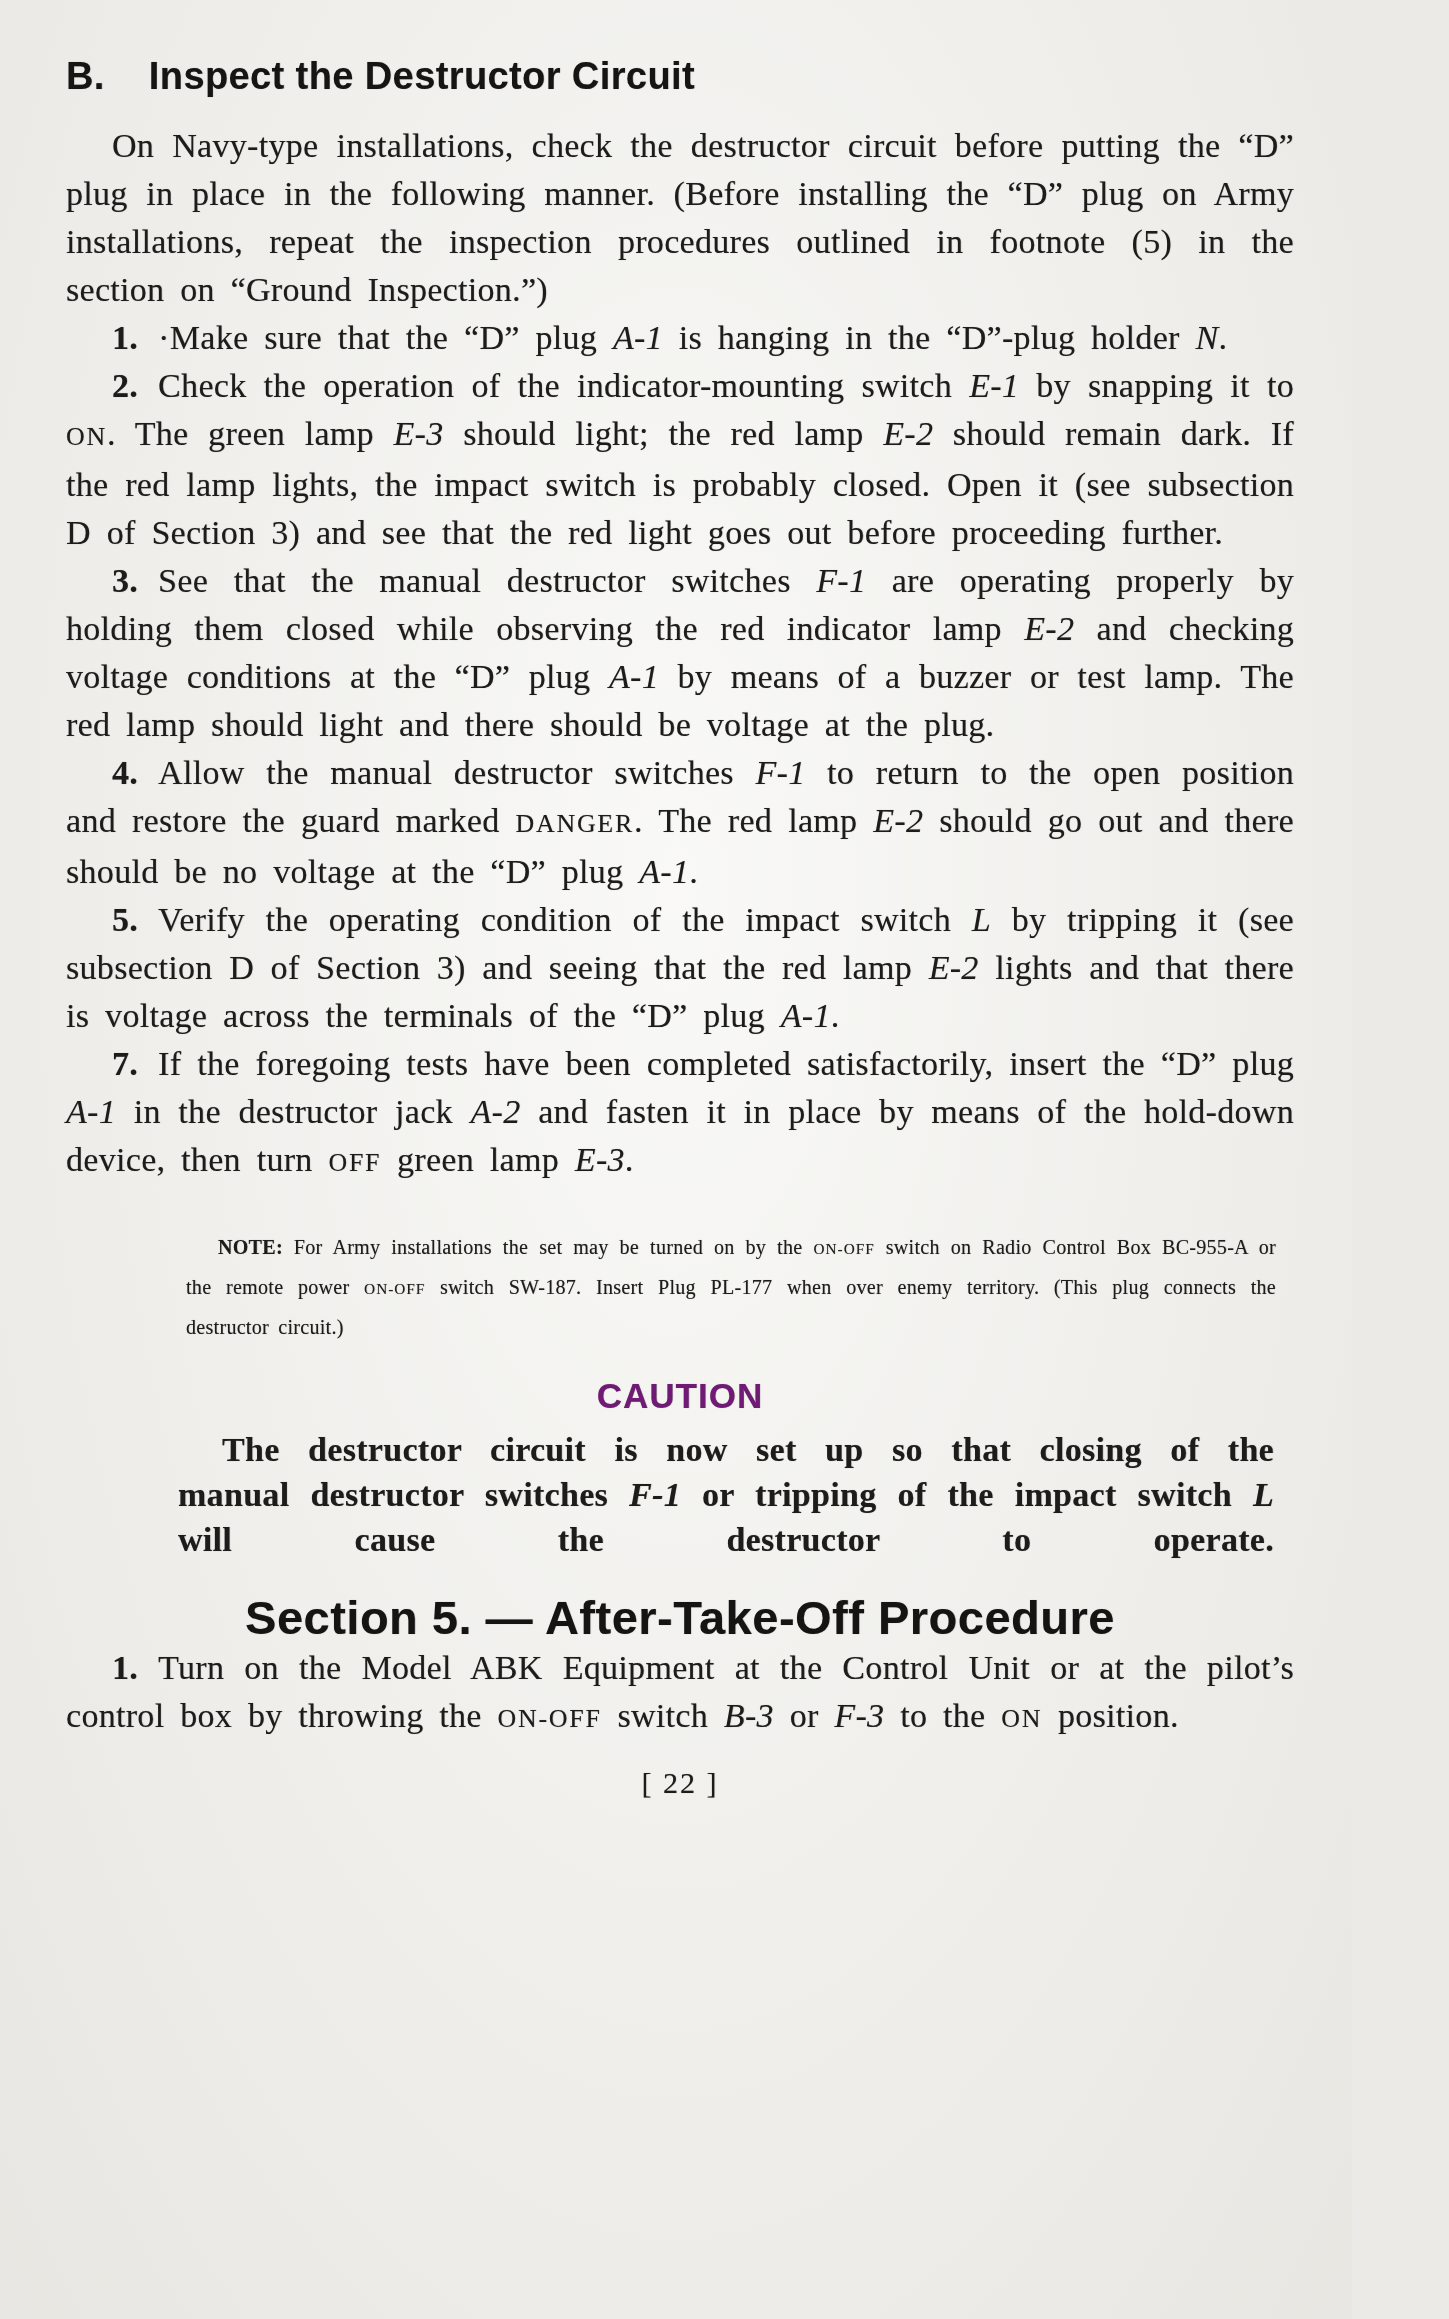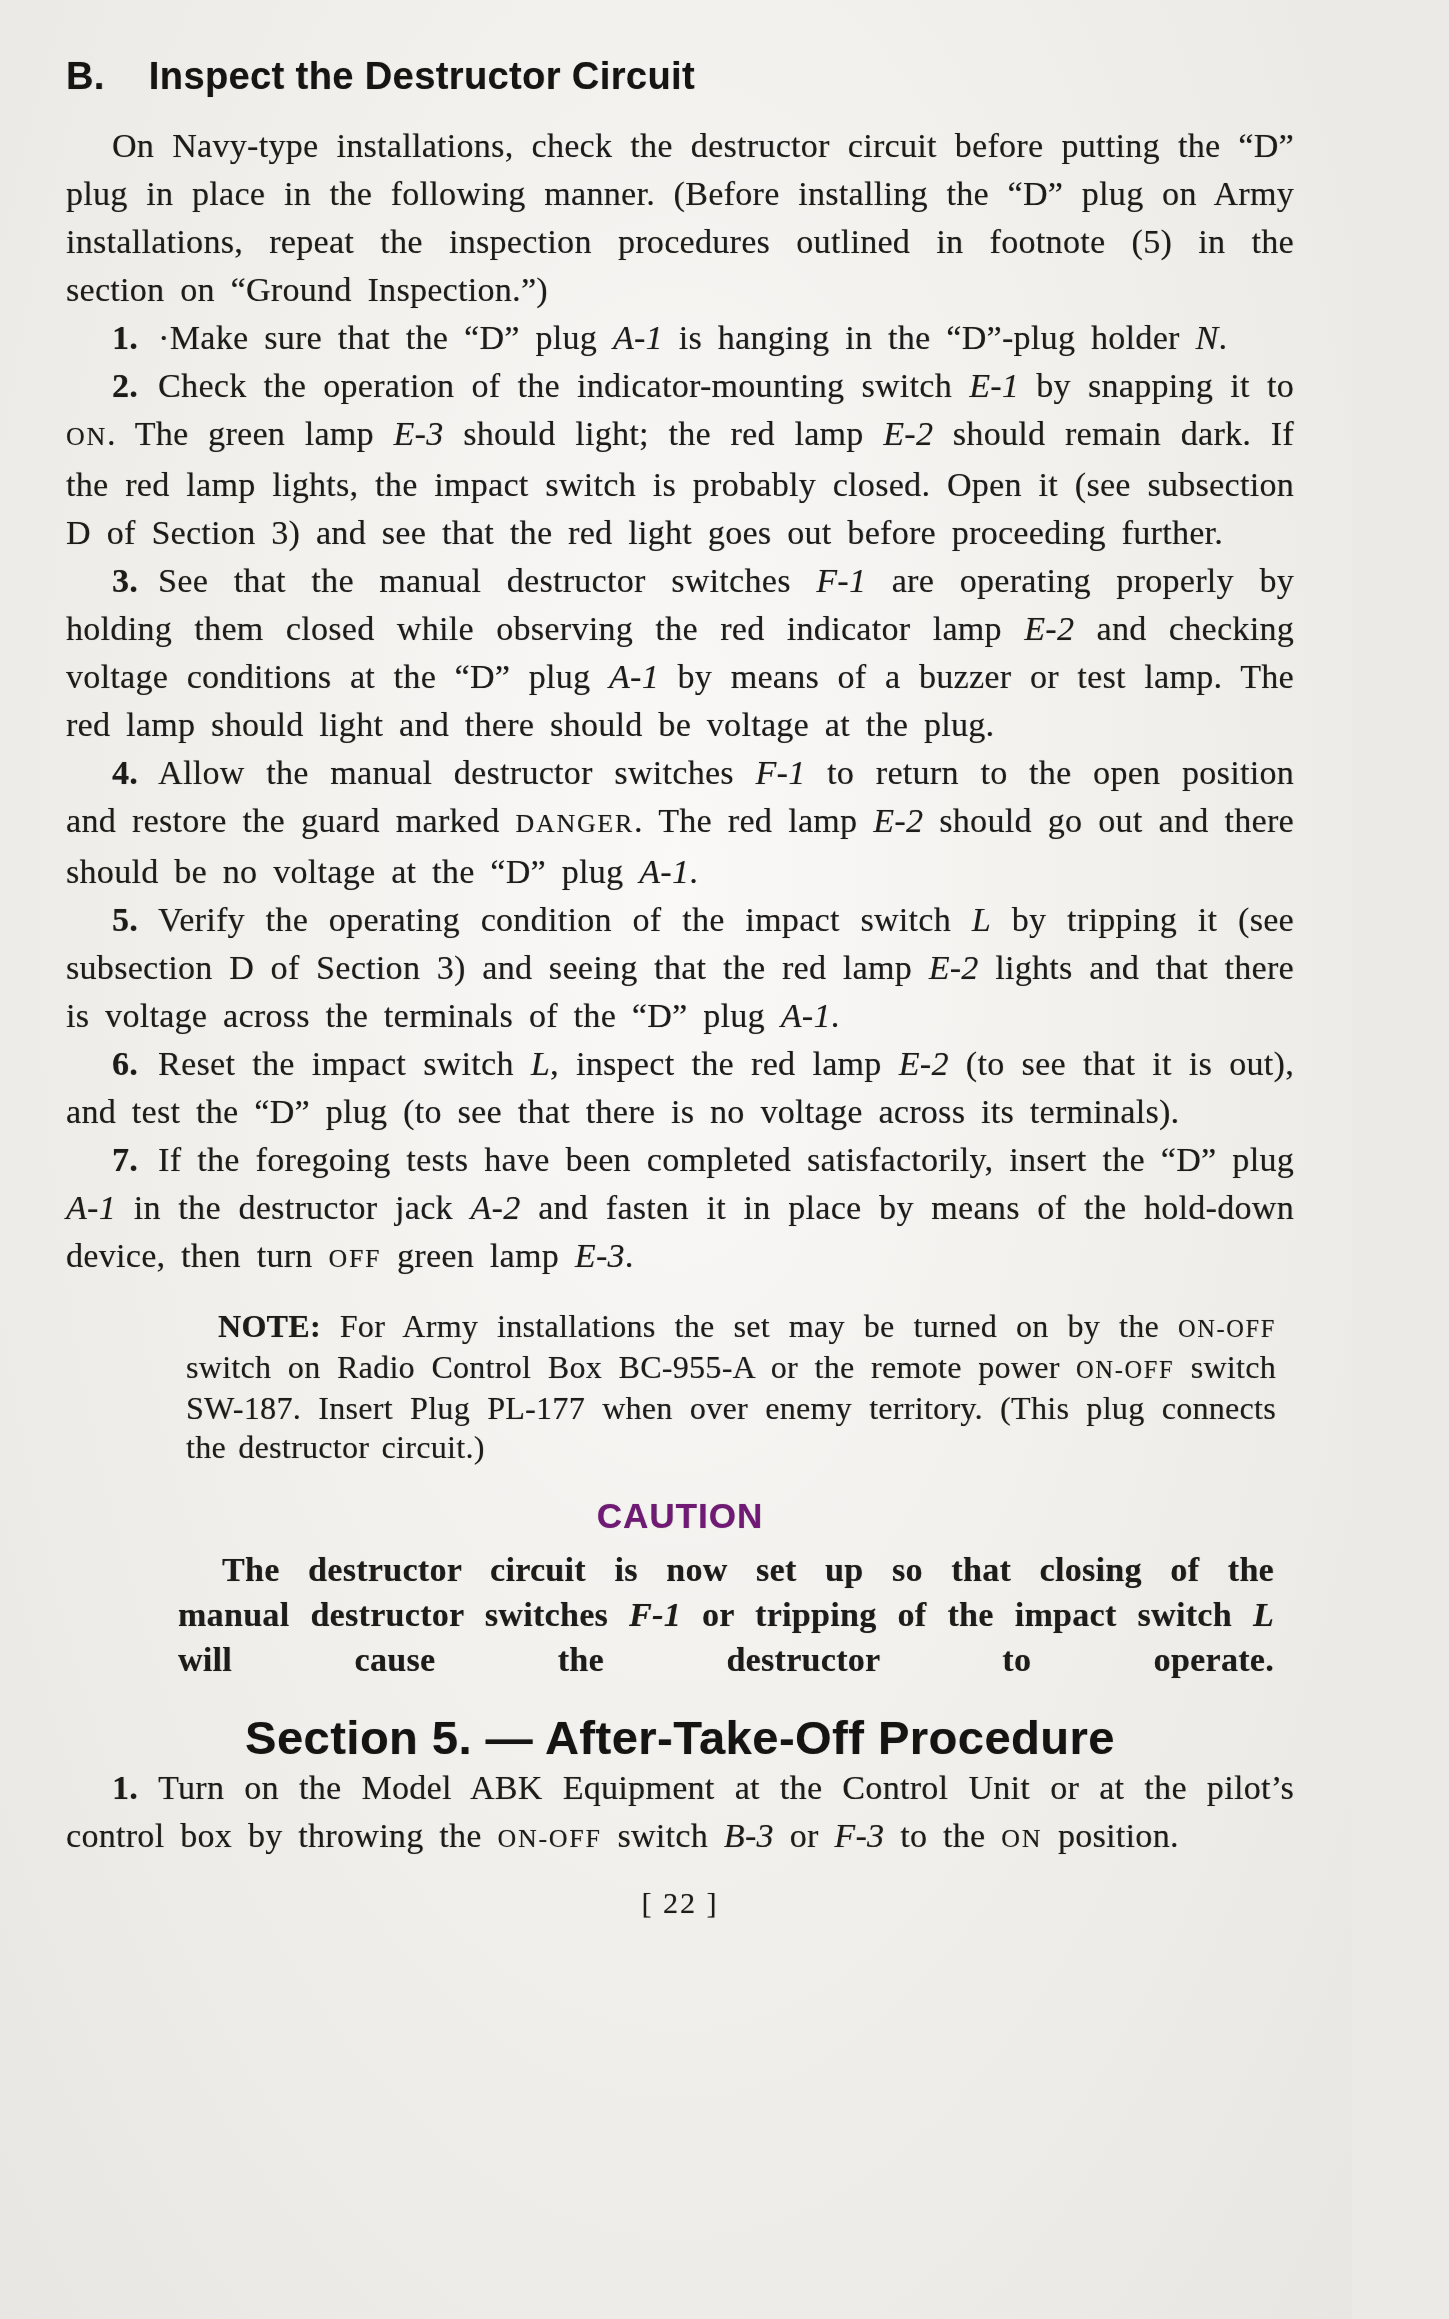--- a/index.html
+++ b/index.html
@@ -47,22 +47,22 @@
     text-indent: 46px;
     text-align: justify;
     word-spacing: 7px;
   }
   p.step .num {
     font-weight: 700;
     margin-right: 20px;
   }
 
   p.note {
-    margin: 24px 18px 0 120px;
-    font-size: 32px;
+    margin: 41px 18px 0 120px;
+    font-size: 20px;
     line-height: 39px;
     text-indent: 32px;
     text-align: justify;
     word-spacing: 4px;
   }
 
   h2.caution-title {
     margin: 28px 0 0 0;
     text-align: center;
     font-family: "Liberation Sans", "DejaVu Sans", sans-serif;
@@ -122,21 +122,20 @@
     <p class="para step"><span class="num">1.</span><span><span>·Make sure that the “D” plug </span><span class="i">A-1</span><span> is hanging in the “D”-plug holder </span><span class="i">N</span><span>.</span></span></p>
 
     <p class="para step"><span class="num">2.</span><span><span>Check the operation of the indicator-mounting switch </span><span class="i">E-1</span><span> by snapping it to </span><span class="sc">ON</span><span>. The green lamp </span><span class="i">E-3</span><span> should light; the red lamp </span><span class="i">E-2</span><span> should remain dark. If the red lamp lights, the impact switch is probably closed. Open it (see subsection D of Section 3) and see that the red light goes out before proceeding further.</span></span></p>
 
     <p class="para step"><span class="num">3.</span><span><span>See that the manual destructor switches </span><span class="i">F-1</span><span> are operating properly by holding them closed while observing the red indicator lamp </span><span class="i">E-2</span><span> and checking voltage conditions at the “D” plug </span><span class="i">A-1</span><span> by means of a buzzer or test lamp. The red lamp should light and there should be voltage at the plug.</span></span></p>
 
     <p class="para step"><span class="num">4.</span><span><span>Allow the manual destructor switches </span><span class="i">F-1</span><span> to return to the open position and restore the guard marked </span><span class="sc">DANGER</span><span>. The red lamp </span><span class="i">E-2</span><span> should go out and there should be no voltage at the “D” plug </span><span class="i">A-1</span><span>.</span></span></p>
 
     <p class="para step"><span class="num">5.</span><span><span>Verify the operating condition of the impact switch </span><span class="i">L</span><span> by tripping it (see subsection D of Section 3) and seeing that the red lamp </span><span class="i">E-2</span><span> lights and that there is voltage across the terminals of the “D” plug </span><span class="i">A-1</span><span>.</span></span></p>
 
-    <p class="para step"><span class="num">6.</span><span><span>Reset the impact switch </span><span class="i">L</span><span>, inspect the red lamp </span><span class="i">E-2</span><span> (to see that it is out), and test the “D” plug (to see that there is no voltage across its terminals).</span></span></p>
 
     <p class="para step"><span class="num">7.</span><span><span>If the foregoing tests have been completed satisfactorily, insert the “D” plug </span><span class="i">A-1</span><span> in the destructor jack </span><span class="i">A-2</span><span> and fasten it in place by means of the hold-down device, then turn </span><span class="sc">OFF</span><span> green lamp </span><span class="i">E-3</span><span>.</span></span></p>
 
     <p class="note"><span class="b">NOTE:</span><span> For Army installations the set may be turned on by the </span><span class="sc">ON-OFF</span><span> switch on Radio Control Box BC-955-A or the remote power </span><span class="sc">ON-OFF</span><span> switch SW-187. Insert Plug PL-177 when over enemy territory. (This plug connects the destructor circuit.)</span></p>
 
     <h2 class="caution-title">CAUTION</h2>
 
     <p class="caution-para"><span>The destructor circuit is now set up so that closing of the manual destructor switches </span><span class="i">F-1</span><span> or tripping of the impact switch </span><span class="i">L</span><span> will cause the destructor to operate.</span></p>
 
     <h2 class="section-title">Section 5. — After-Take-Off Procedure</h2>

